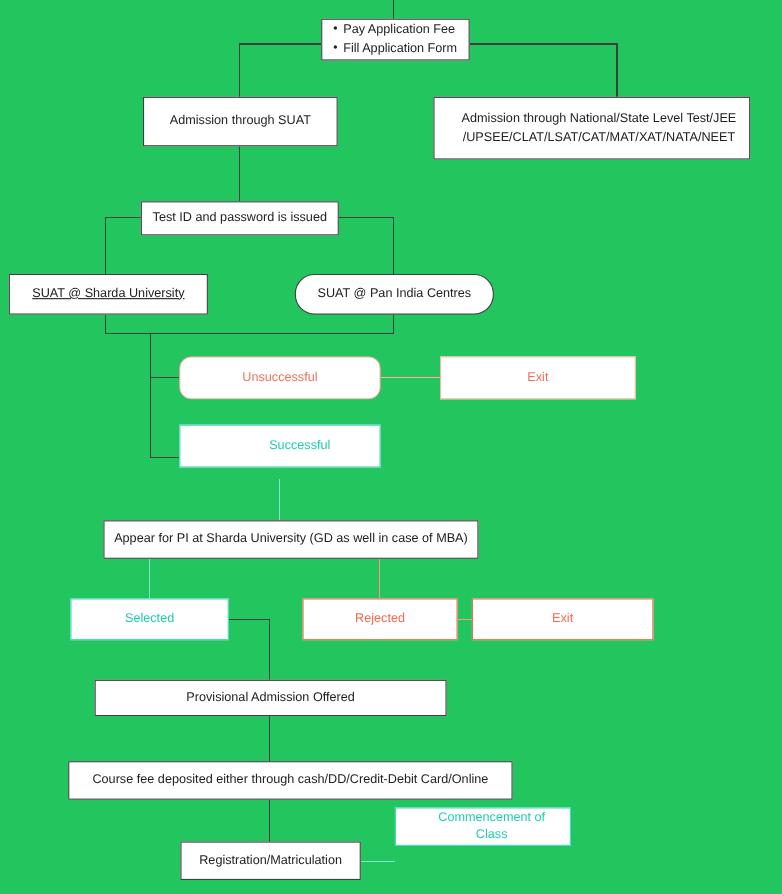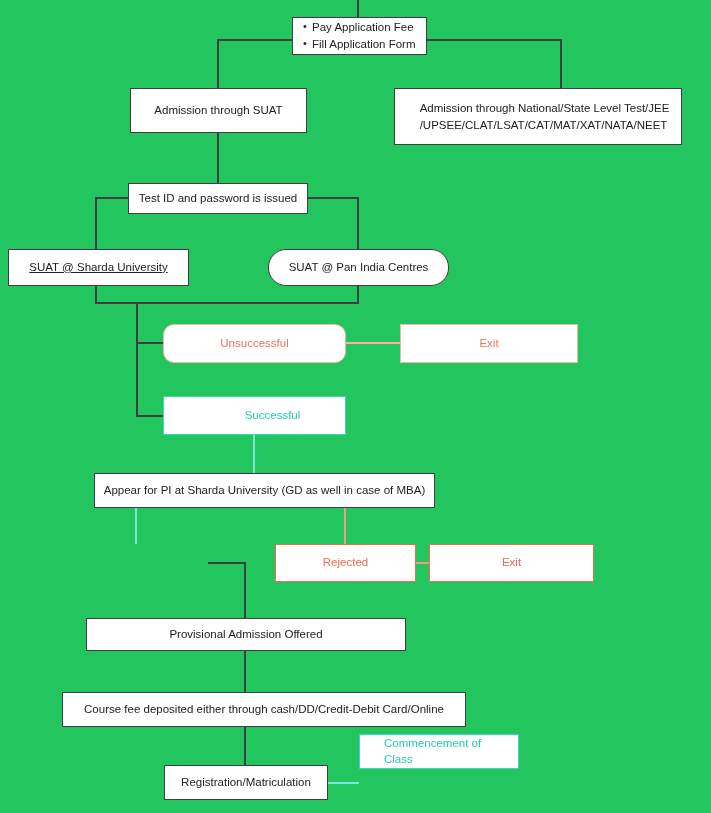--- a/index.html
+++ b/index.html
@@ -27,20 +27,21 @@
     height: 813px;
     pointer-events: none;
   }
   .node {
     position: absolute;
     box-sizing: border-box;
     background: #ffffff;
     display: flex;
     align-items: center;
     justify-content: center;
+    text-align: center;
     line-height: 1.35;
     z-index: 5;
   }
   .node.dark {
     border: 1px solid #3f3f3f;
     color: #222222;
   }
   .node.salmon {
     border: 1px solid #fab3a6;
     color: #f4705c;
@@ -169,28 +170,31 @@
   </div>
 
   <div class="node salmon" style="left:163px; top:324px; width:183px; height:39px;border-radius:11px;">
     <span class="label">Unsuccessful</span>
   </div>
 
   <div class="node salmon" style="left:400px; top:324px; width:178px; height:39px;">
     <span class="label">Exit</span>
   </div>
 
-  <div class="node teal" style="left:163px; top:396px; width:183px; height:39px;padding-left:36px;">
+  <div class="node teal" style="left:163px; top:386px; width:183px; height:39px;padding-left:36px;">
     <span class="label">Successful</span>
   </div>
 
   <div class="node dark" style="left:94px; top:473px; width:341px; height:35px;">
     <span class="label">Appear for PI at Sharda University (GD as well in case of MBA)</span>
   </div>
 
+  <div class="node teal" style="left:64px; top:544px; width:144px; height:38px;">
+    <span class="label">Selected</span>
+  </div>
 
   <div class="node coral" style="left:275px; top:544px; width:141px; height:38px;">
     <span class="label">Rejected</span>
   </div>
 
   <div class="node coral" style="left:429px; top:544px; width:165px; height:38px;">
     <span class="label">Exit</span>
   </div>
 
   <div class="node dark" style="left:62px; top:692px; width:404px; height:35px;">

